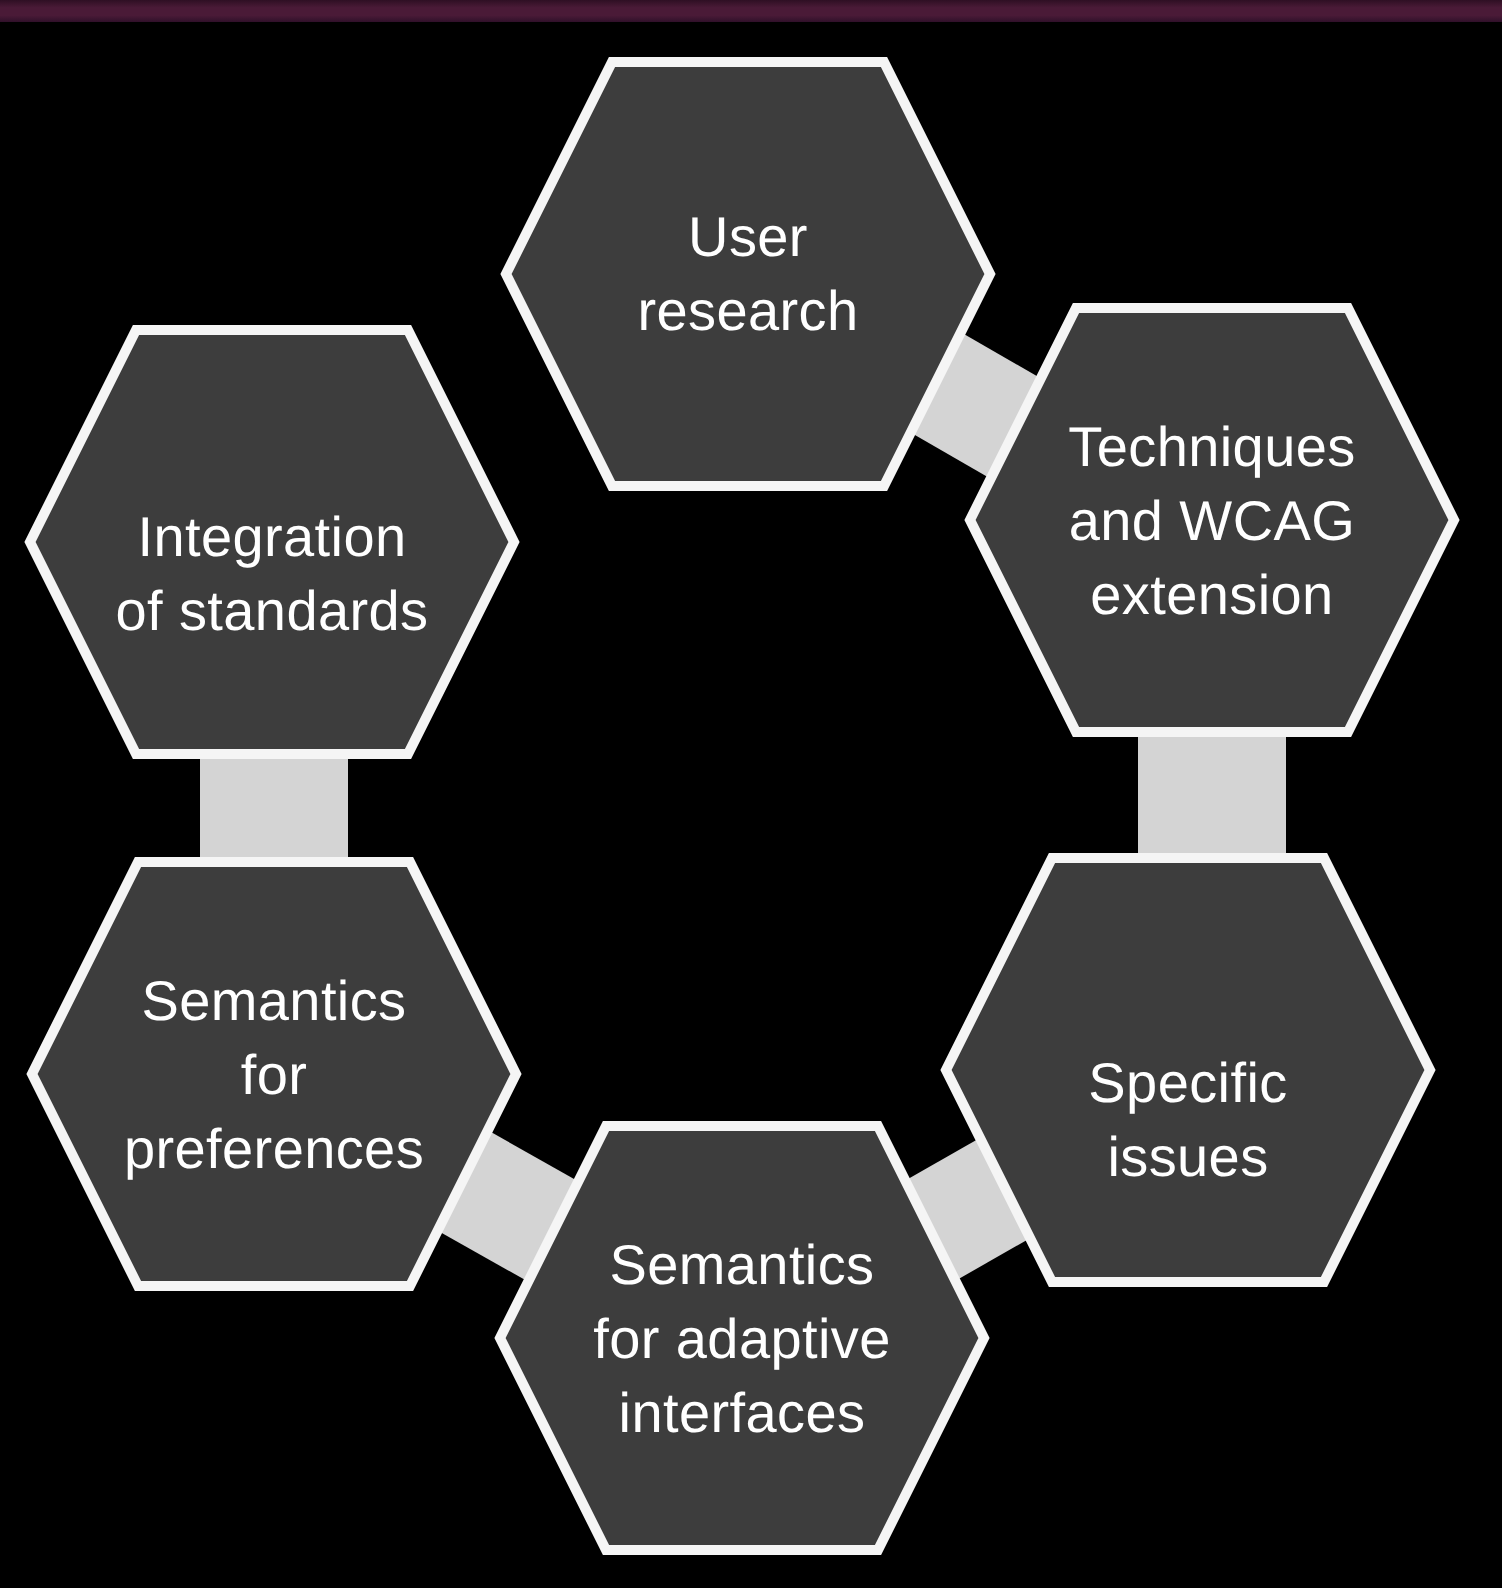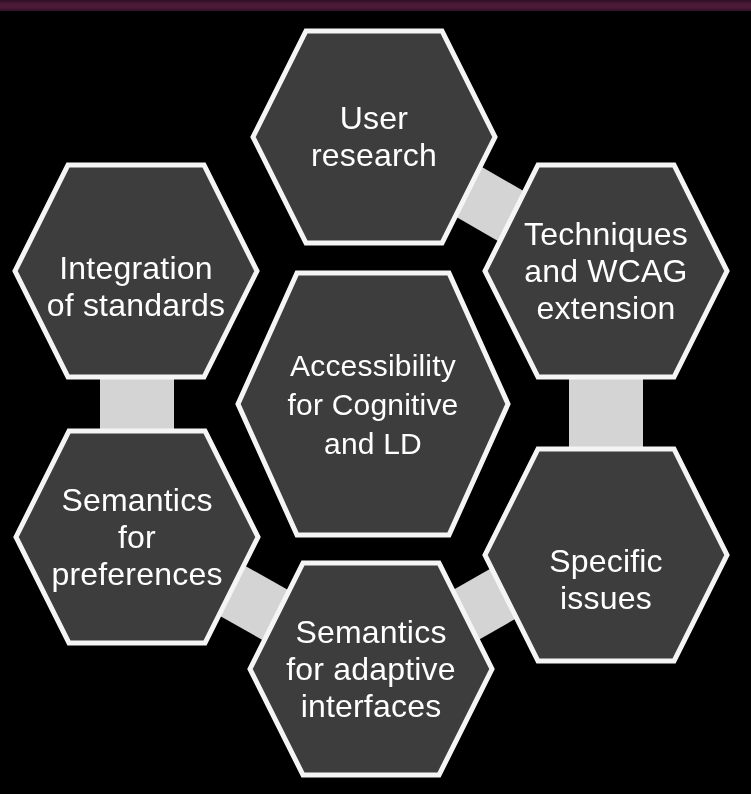--- a/index.html
+++ b/index.html
@@ -38,21 +38,21 @@
     position: absolute;
     left: 0; top: 0;
     width: 100%;
     height: 100%;
     display: flex;
     align-items: center;
     justify-content: center;
     text-align: center;
     white-space: pre-line;
     color: var(--text, #fff);
-    font-size: 32px;
+    font-size: 28px;
     line-height: 37px;
     letter-spacing: 0.2px;
   }
   .hex.center .hex-label {
     font-size: 30px;
     line-height: 39px;
   }
   .hex-shape {
     fill: var(--hex-fill, #3d3d3d);
     stroke: var(--hex-border, #f5f5f5);
@@ -88,48 +88,40 @@
   </div>
 
   <div class="hex" style="left:12px; top:162px; width:248px; height:250px;">
     <svg width="248" height="218" viewBox="0 0 248 218">
       <polygon class="hex-shape" points="3,109 56,3 192,3 245,109 192,215 56,215"></polygon>
     </svg>
     <div class="hex-label">Integration
 of standards</div>
   </div>
 
-  <div class="hex" style="left:482px; top:162px; width:248px; height:218px;">
+  <div class="hex" style="left:482px; top:151px; width:248px; height:218px;">
     <svg width="248" height="218" viewBox="0 0 248 218">
       <polygon class="hex-shape" points="3,109 56,3 192,3 245,109 192,215 56,215"></polygon>
     </svg>
     <div class="hex-label">Techniques
 and WCAG
 extension</div>
   </div>
 
-  <div class="hex center" style="left:235px; top:270px; width:276px; height:268px;">
-    <svg width="276" height="268" viewBox="0 0 276 268">
-      <polygon class="hex-shape" points="3,134 62,3 214,3 273,134 214,265 62,265"></polygon>
-    </svg>
-    <div class="hex-label">Accessibility
-for Cognitive
-and LD</div>
-  </div>
 
   <div class="hex" style="left:13px; top:428px; width:248px; height:218px;">
     <svg width="248" height="218" viewBox="0 0 248 218">
       <polygon class="hex-shape" points="3,109 56,3 192,3 245,109 192,215 56,215"></polygon>
     </svg>
     <div class="hex-label">Semantics
 for
 preferences</div>
   </div>
 
-  <div class="hex" style="left:482px; top:426px; width:248px; height:268px;margin-top:20px;">
+  <div class="hex" style="left:470px; top:426px; width:248px; height:268px;">
     <svg width="248" height="218" viewBox="0 0 248 218">
       <polygon class="hex-shape" points="3,109 56,3 192,3 245,109 192,215 56,215"></polygon>
     </svg>
     <div class="hex-label">Specific
 issues</div>
   </div>
 
   <div class="hex" style="left:247px; top:560px; width:248px; height:218px;">
     <svg width="248" height="218" viewBox="0 0 248 218">
       <polygon class="hex-shape" points="3,109 56,3 192,3 245,109 192,215 56,215"></polygon>

